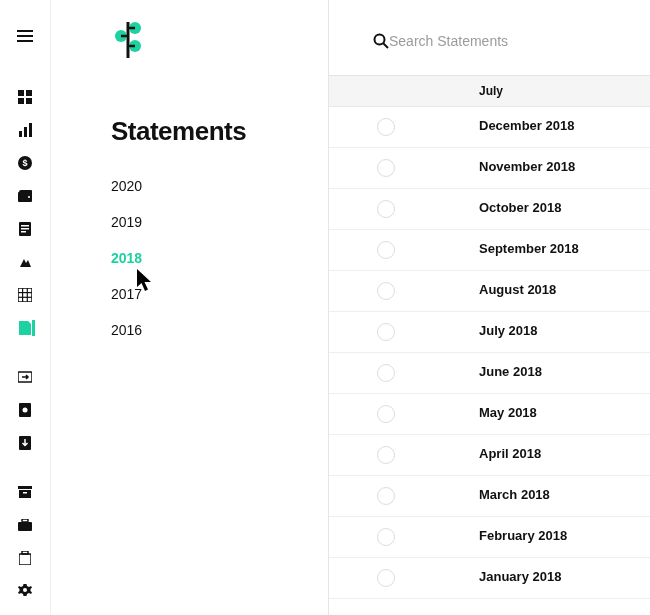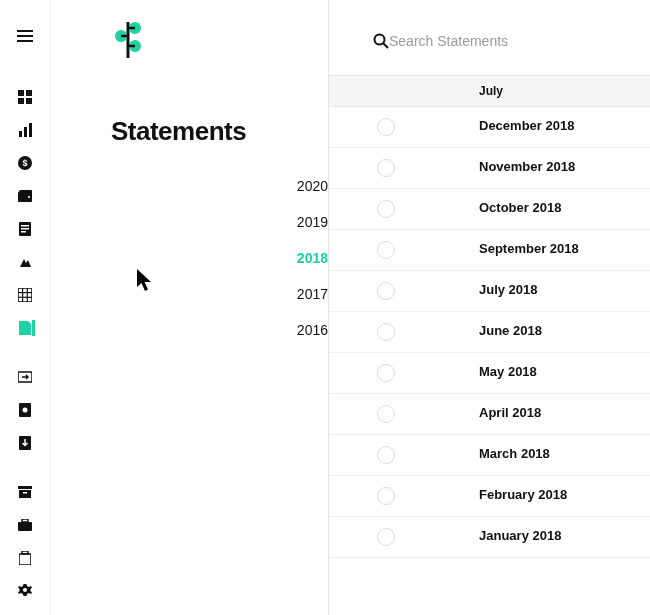--- a/index.html
+++ b/index.html
@@ -15,21 +15,21 @@
     .rail .nav-group.bottom { margin-top: 33px; }
     .rail .nav-item { width: 16px; height: 16px; display: flex; align-items: center; justify-content: center; cursor: pointer; position: relative; }
     .rail .nav-item.active svg path, .rail .nav-item.active svg rect, .rail .nav-item.active svg circle { fill: #1dd1a1; }
     .rail .active-marker { position: absolute; right: -2px; width: 3px; height: 16px; background: #1dd1a1; }
 
     
     .left-panel { width: 278px; min-width: 278px; border-right: 1px solid #e5e5e5; padding: 20px 0 0 0; }
     .logo-wrap { padding: 0 0 0 60px; margin-bottom: 52px; }
     .logo { width: 36px; height: 40px; }
     .page-title { font-size: 26px; font-weight: 800; letter-spacing: -0.5px; color: #111; padding-left: 60px; margin-bottom: 21px; }
-    .year-list { display: flex; flex-direction: column; padding-left: 60px; text-align: right; }
+    .year-list { display: flex; flex-direction: column; padding-left: 60px; }
     .year-item { font-size: 14px; font-weight: 500; color: #111; padding: 10px 0; cursor: pointer; }
     .year-item.active { color: #1dd1a1; font-weight: 700; }
 
     .cursor { position: absolute; left: 137px; top: 269px; pointer-events: none; }
 
     
     .main { flex: 1; display: flex; flex-direction: column; }
     .search-bar { display: flex; align-items: center; padding: 33px 0 26px 44px; }
     .search-icon { width: 16px; height: 16px; }
     .search-input { border: none; outline: none; font-size: 14px; color: #888; background: transparent; width: 200px; }
@@ -212,20 +212,24 @@
       <div class="row">
           <span class="radio"></span>
           <span class="row-label">October 2018</span>
         </div>
       <div class="row">
           <span class="radio"></span>
           <span class="row-label">September 2018</span>
         </div>
       <div class="row">
           <span class="radio"></span>
+          <span class="row-label">August 2018</span>
+        </div>
+      <div class="row">
+          <span class="radio"></span>
           <span class="row-label">July 2018</span>
         </div>
       <div class="row">
           <span class="radio"></span>
           <span class="row-label">June 2018</span>
         </div>
       <div class="row">
           <span class="radio"></span>
           <span class="row-label">May 2018</span>
         </div>

